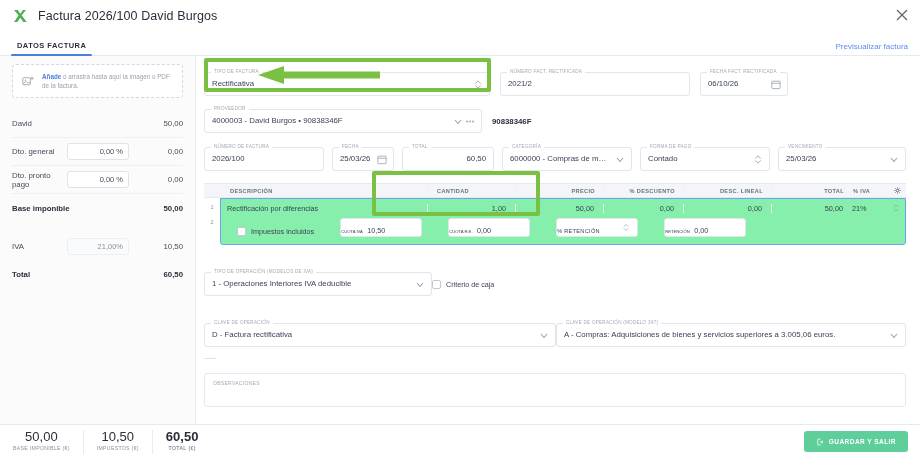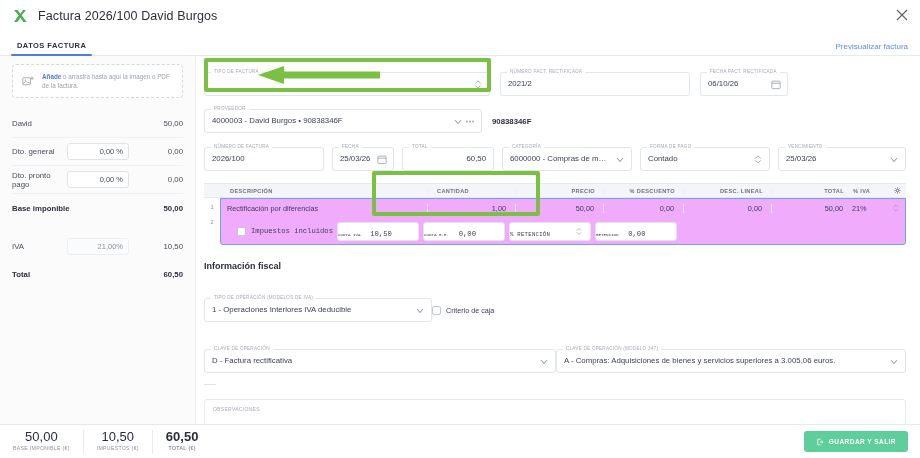--- a/index.html
+++ b/index.html
@@ -161,21 +161,21 @@
     background: #f4f5f8;
     font-size: 5.6px; font-weight: bold; letter-spacing: .35px;
     color: #6a7183;
     border-top: 1px solid #e6e9ef;
     border-bottom: 1px solid #e6e9ef;
   }
   .tbl-body {
     border: 1px solid #6ba4f0;
     border-top: none;
     border-radius: 0 0 3px 3px;
-    background: #f0abfc;
+    background: #86efac;
   }
   .tbl-row {
     display: flex; align-items: center;
     height: 19px;
     font-size: 7.3px; color: #3c4257;
   }
   .rownum {
     width: 16px; flex: 0 0 16px; text-align: center;
     font-size: 5.6px; color: #8b92a0;
   }
@@ -184,24 +184,23 @@
   .c-prec { width: 88px; flex: 0 0 88px; text-align: right; padding-right: 9px; }
   .c-desc2 { width: 80px; flex: 0 0 80px; text-align: right; padding-right: 9px; }
   .c-lin  { width: 88px; flex: 0 0 88px; text-align: right; padding-right: 9px; }
   .c-tot  { width: 78px; flex: 0 0 78px; text-align: right; padding-right: 6px; }
   .c-iva  { width: 38px; flex: 0 0 38px; text-align: left; padding-left: 3px; }
   .c-gear { width: 18px; flex: 0 0 18px; text-align: center; }
   .tbl-head .c-desc { padding-left: 10px; }
   .cell-sep { border-left: 1px solid #eceef2; }
 
   .subrow {
-    display: flex; align-items: center;
+    display: flex; 
     height: 26px; padding: 0 6px 0 16px;
-    gap: 4px;
-    font-family: Liberation Mono, monospace;
+    gap: 26px;
   }
   .chkwrap { display: flex; align-items: center; gap: 5px; font-size: 7.2px; color: #3c4257; }
   .chk {
     width: 9px; height: 9px; border: 1px solid #c3c9d4;
     border-radius: 2px; background: #fff; cursor: pointer;
   }
   .minif { position: relative; height: 19px; border: 1px solid #e1e5ec; border-radius: 3px; background: #fff; }
   .minif .flabel { top: -3px; font-size: 4.2px; }
   .minif .fval { top: 4.5px; font-size: 7.2px; }
   .minif .spin { top: 4px; }
@@ -327,20 +326,21 @@
         <span class="lbl">Total</span>
         <span class="val">60,50</span>
       </div>
     </div>
 
     <div class="main">
 
       <div class="row1">
         <div class="field" style="flex:0 0 286px;">
           <span class="flabel">TIPO DE FACTURA</span>
+          <span class="fval">Rectificativa</span>
           <svg class="spin" viewBox="0 0 10 12">
             <path d="M2 5 L5 2 L8 5" fill="none" stroke="#9aa1ae" stroke-width="1"></path>
             <path d="M2 7 L5 10 L8 7" fill="none" stroke="#9aa1ae" stroke-width="1"></path>
           </svg>
         </div>
         <div class="field" style="flex:0 0 190px;">
           <span class="flabel">NÚMERO FACT. RECTIFICADA</span>
           <span class="fval">2021/2</span>
         </div>
         <div class="field" style="flex:0 0 88px;">
@@ -472,21 +472,20 @@
               </span>
               <span class="minif" style="flex:0 0 82px;">
                 <span class="flabel">RETENCIÓN</span>
                 <span class="fval right">0,00</span>
               </span>
             </div>
           </div>
         </div>
       </div>
 
-      <div class="sec-title">Información fiscal</div>
 
       <div class="fiscalrow">
         <div class="field" style="flex:0 0 228px;">
           <span class="flabel">TIPO DE OPERACIÓN (MODELOS DE IVA)</span>
           <span class="fval">1 - Operaciones Interiores IVA deducible</span>
           <svg class="caret" viewBox="0 0 10 11">
             <path d="M2 4 L5 7.5 L8 4" fill="none" stroke="#9aa1ae" stroke-width="1.1"></path>
           </svg>
         </div>
         <span class="chkwrap">

